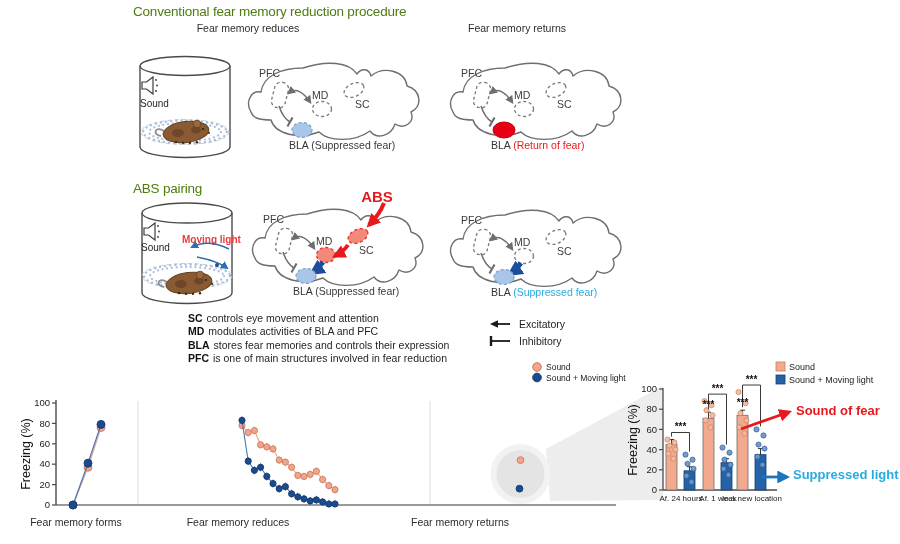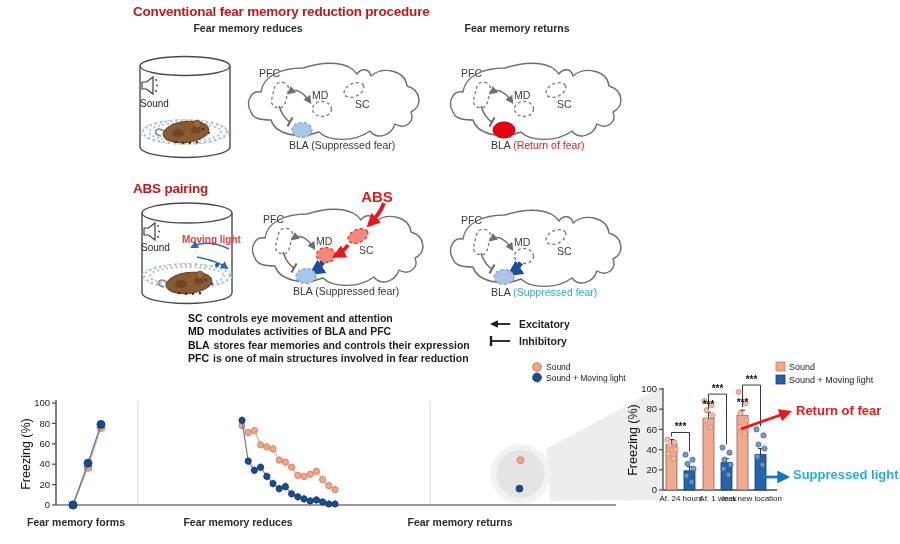--- a/index.html
+++ b/index.html
@@ -1,21 +1,21 @@
 <!DOCTYPE html>
 <html><head>
 <meta charset="utf-8">
 <style>
   html,body{margin:0;padding:0;background:#fff;}
   .stage{position:relative;width:900px;height:544px;background:#fff;
          font-family:"Liberation Sans",sans-serif;overflow:hidden;}
   .stage svg{position:absolute;left:0;top:0;}
   svg text{font-family:"Liberation Sans",sans-serif;}
-  .abspos{position:absolute;font-weight:bold;}
-  .ttl{font-size:13.5px;font-weight:700;color:#b91c1c;letter-spacing:-.2px;}
+  .abspos{position:absolute;}
+  .ttl{font-size:13.5px;font-weight:400;color:#4d7c0f;letter-spacing:-.2px;}
   .cap{font-size:10.5px;color:#2c2c2c;text-align:center;}
   .phase{font-size:10.5px;color:#2c2c2c;text-align:center;}
   .defs .row{font-size:10.5px;color:#1f1f1f;line-height:13.4px;white-space:nowrap;}
   .defs b{margin-right:4px;color:#111;}
   .alegend .row{display:flex;align-items:center;gap:7px;height:17px;
                 font-size:10.5px;color:#1f1f1f;}
   .note{font-size:13px;font-weight:700;white-space:nowrap;}
   .c-red{color:#e8191c;} .c-cyan{color:#29abe2;}
 </style>
 </head>
@@ -386,15 +386,15 @@
     <div class="row"><b>SC</b><span>controls eye movement and attention</span></div>
     <div class="row"><b>MD</b><span>modulates activities of BLA and PFC</span></div>
     <div class="row"><b>BLA</b><span>stores fear memories and controls their expression</span></div>
     <div class="row"><b>PFC</b><span>is one of main structures involved in fear reduction</span></div>
   </div>
 
   <div class="abspos phase" style="left:16px;top:516px;width:120px;">Fear memory forms</div>
   <div class="abspos phase" style="left:178px;top:516px;width:120px;">Fear memory reduces</div>
   <div class="abspos phase" style="left:400px;top:516px;width:120px;">Fear memory returns</div>
 
-  <div class="abspos note c-red" style="left:796px;top:403px;">Return of fear</div>
+  <div class="abspos note c-red" style="left:796px;top:403px;">Sound of fear</div>
   <div class="abspos note c-cyan" style="left:793px;top:467px;">Suppressed light</div>
 </div>
 
 </body></html>

